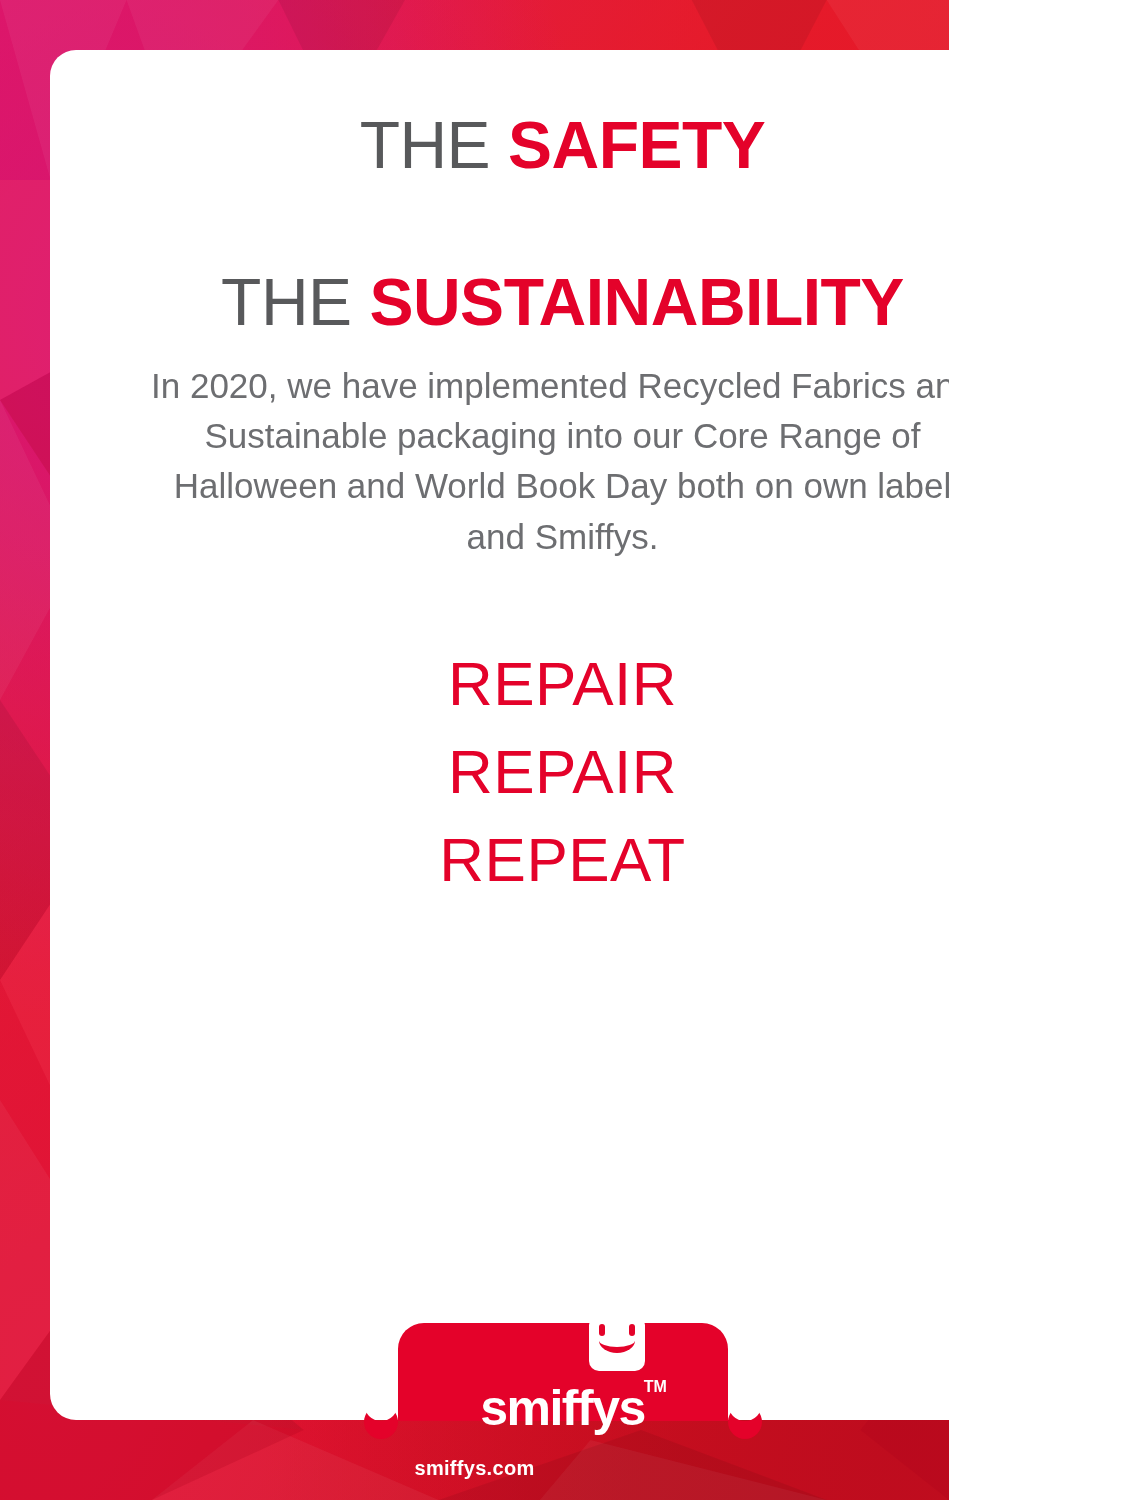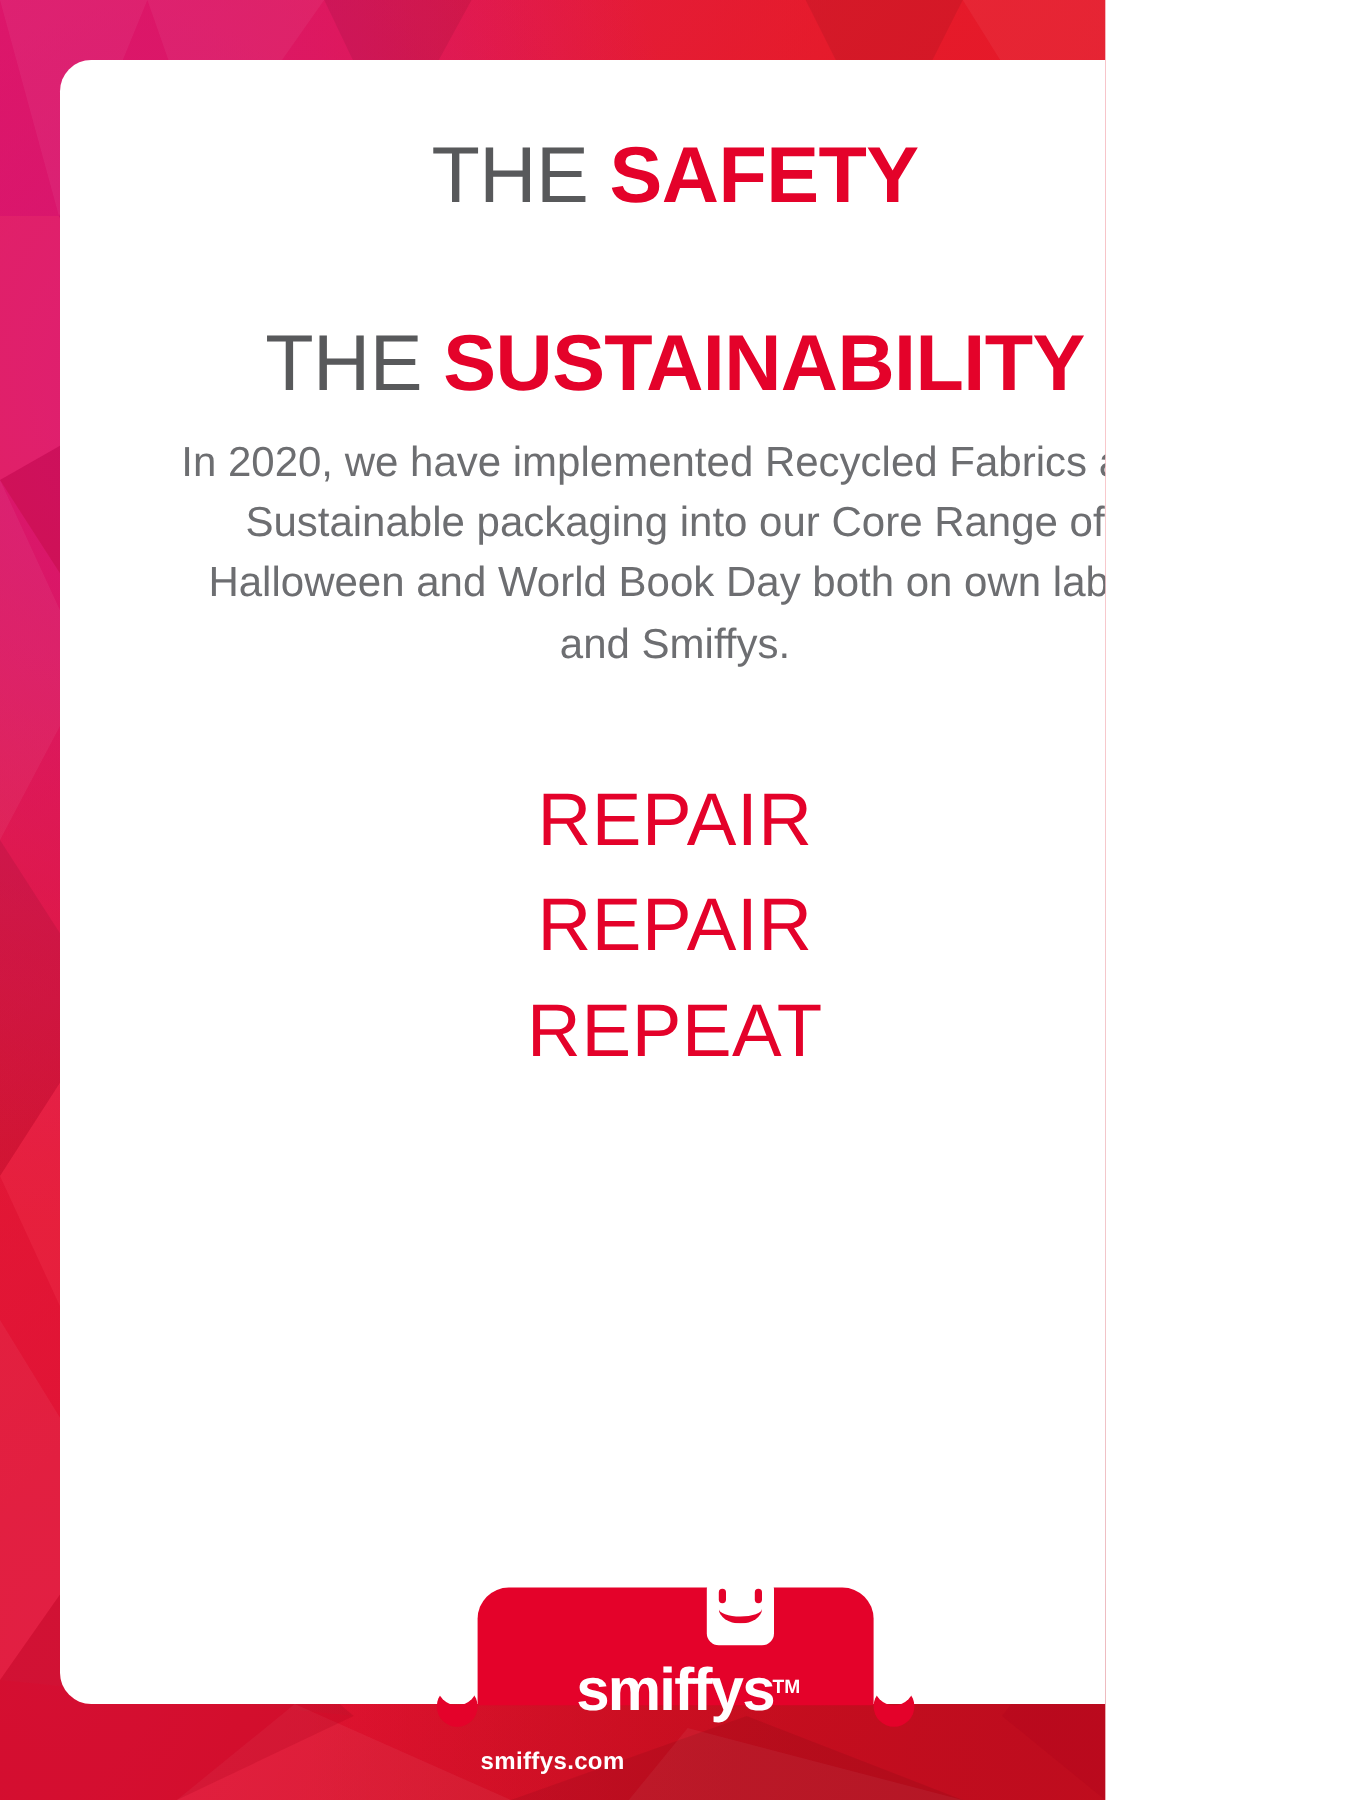--- a/index.html
+++ b/index.html
@@ -17,20 +17,21 @@
     position: relative;
     width: 921px;
     height: 1500px;
     background:
       radial-gradient(ellipse at 12% 22%, rgba(214, 20, 120, 0.95) 0%, rgba(214, 20, 120, 0) 42%),
       radial-gradient(ellipse at 88% 8%, rgba(230, 25, 40, 0.9) 0%, rgba(230, 25, 40, 0) 45%),
       radial-gradient(ellipse at 95% 95%, rgba(190, 12, 30, 0.95) 0%, rgba(190, 12, 30, 0) 50%),
       radial-gradient(ellipse at 5% 92%, rgba(225, 20, 60, 0.9) 0%, rgba(225, 20, 60, 0) 50%),
       linear-gradient(135deg, #e2185f 0%, #e41f34 30%, #e01020 60%, #c5101f 100%);
     overflow: hidden;
+    padding-left: 28px;
   }
 
   
   .shards {
     position: absolute;
     inset: 0;
     pointer-events: none;
   }
   .shards svg { display: block; width: 100%; height: 100%; }
 
@@ -168,21 +169,20 @@
     line-height: 1;
     position: relative;
   }
   .logo-tm {
     position: absolute;
     top: -4px;
     right: -22px;
     font-size: 16px;
     font-weight: 700;
     letter-spacing: 0;
-    margin-top: 20px;
   }
 
   .site-url {
     position: absolute;
     left: 0;
     right: 0;
     bottom: 20px;
     text-align: center;
     color: #ffffff;
     font-size: 20px;

